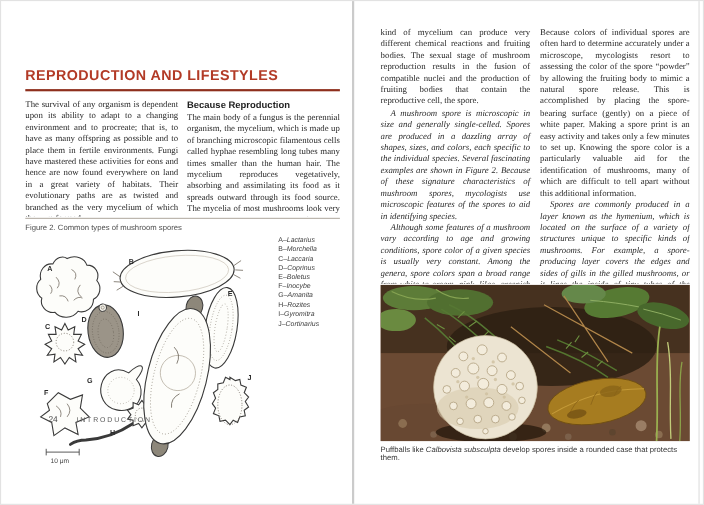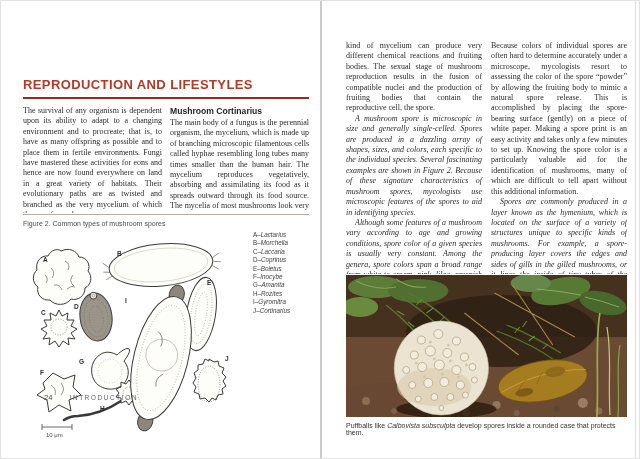--- a/index.html
+++ b/index.html
@@ -4,21 +4,21 @@
 <style>
   * { margin:0; padding:0; box-sizing:border-box; }
   html,body { background:#fff; }
   .spread {
     position:relative; width:640px; height:459px; background:#fff;
     border:1px solid #e2e2e2; overflow:hidden;
     font-family:"Liberation Serif", serif; color:#2b2b2b;
   }
   .gutter { position:absolute; left:319px; top:0; width:2px; height:459px; background:#cbcbcb; }
   .page-edge { position:absolute; right:3px; top:0; width:1px; height:459px; background:#dedede; }
-  .page { position:absolute; top:16px; height:402px; }
+  .page { position:absolute; top:0; height:402px; }
   .page-left { left:0; width:320px; }
   .page-right { left:321px; width:319px; }
 
   .chapter-title {
     position:absolute; left:22px; top:60px; width:286px;
     font-family:"Liberation Sans", sans-serif; font-weight:bold;
     font-size:13px; letter-spacing:0.4px; color:#b23a26;
   }
   .heading-rule { position:absolute; left:22px; top:80px; width:286px; height:2px; background:#8e2f1d; }
 
@@ -74,21 +74,21 @@
 
   <div class="page page-left">
     <div class="chapter-title">REPRODUCTION AND LIFESTYLES</div>
     <div class="heading-rule"></div>
 
     <div class="cols cols-left">
       <div class="col">
         <p>The survival of any organism is dependent upon its ability to adapt to a changing environment and to procreate; that is, to have as many offspring as possible and to place them in fertile environments. Fungi have mastered these activities for eons and hence are now found everywhere on land in a great variety of habitats. Their evolutionary paths are as twisted and branched as the very mycelium of which they are formed.</p>
       </div>
       <div class="col">
-        <h2>Mushroom Cortinarius</h2>
+        <h2>Because Reproduction</h2>
         <p>The main body of a fungus is the perennial organism, the mycelium, which is made up of branching microscopic filamentous cells called hyphae resembling long tubes many times smaller than the human hair. The mycelium reproduces vegetatively, absorbing and assimilating its food as it spreads outward through its food source. The mycelia of most mushrooms look very much alike but the genetic information inside each</p>
       </div>
     </div>
 
     <div class="fig-rule"></div>
     <div class="fig-caption">Figure 2. Common types of mushroom spores</div>
 
     <svg class="figure-svg" width="232" height="212" viewBox="0 0 232 212">
 
       <g>

